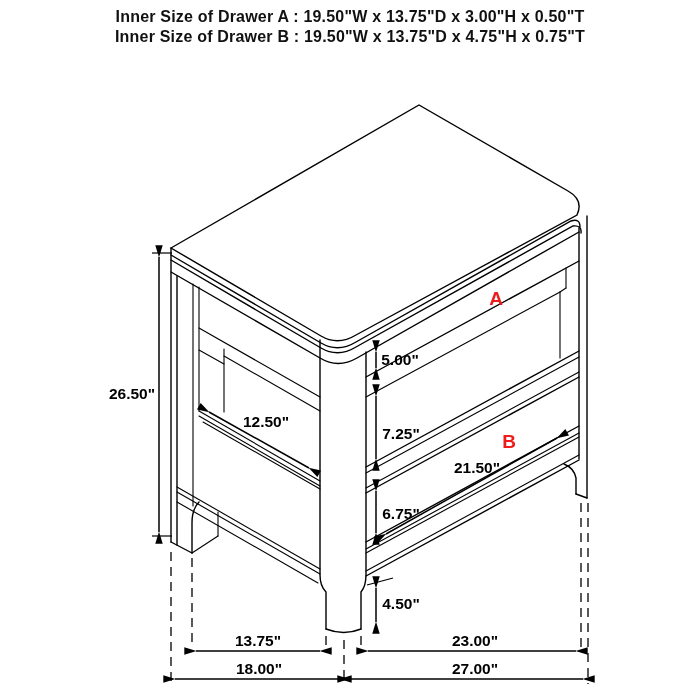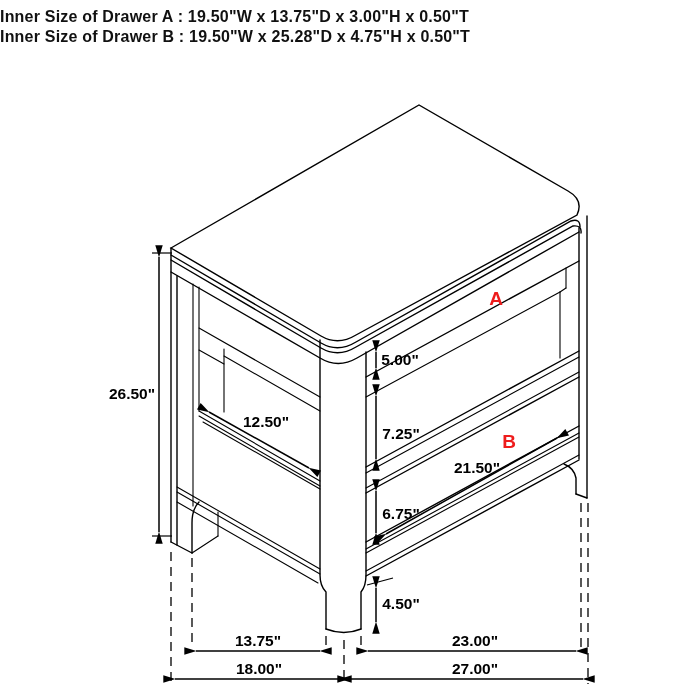--- a/index.html
+++ b/index.html
@@ -1,41 +1,41 @@
 <!DOCTYPE html>
 <html><head>
 <meta charset="utf-8">
 <style>
   html,body{margin:0;padding:0;background:#fff;}
   .canvas{
     position:relative;width:700px;height:700px;background:#ffffff;
     font-family:"Liberation Sans",sans-serif;overflow:hidden;
   }
   .hdr{
-    position:absolute;top:7px;left:0;width:700px;
+    position:absolute;top:7px;left:0;width:700px;text-align:center;
     font-size:16px;font-weight:bold;color:#111;line-height:20px;
     letter-spacing:0.2px;
   }
   svg{position:absolute;left:0;top:0;}
   .s  {stroke:#000;stroke-width:1.4;fill:none;stroke-linecap:round;}
   .si {stroke:#000;stroke-width:1.1;fill:none;stroke-linecap:round;}
   .dash{stroke:#000;stroke-width:1.3;fill:none;stroke-dasharray:9 6;}
   .dim{stroke:#000;stroke-width:1.5;fill:none;}
   .tick{stroke:#000;stroke-width:1.2;fill:none;}
   text.dlab{font-family:"Liberation Sans",sans-serif;font-size:15.5px;font-weight:bold;fill:#000;text-anchor:middle;}
   text.rlab{font-family:"Liberation Sans",sans-serif;font-size:19px;font-weight:bold;text-anchor:middle;}
 </style>
 </head>
 <body>
 
 <div class="canvas">
 
   <div class="hdr">
     <div>Inner Size of Drawer A : 19.50"W x 13.75"D x 3.00"H x 0.50"T</div>
-    <div>Inner Size of Drawer B : 19.50"W x 25.28"D x 4.75"H x 0.50"T</div>
+    <div>Inner Size of Drawer B : 19.50"W x 13.75"D x 4.75"H x 0.75"T</div>
   </div>
 
   <svg width="700" height="700" viewBox="0 0 700 700">
     <defs>
       <marker id="ah" viewBox="-1 -5 15 10" refX="0.5" refY="0" markerWidth="14" markerHeight="10" markerUnits="userSpaceOnUse" orient="auto-start-reverse">
         <path d="M0,0 L13,4 L13,-4 Z" fill="#000"></path>
       </marker>
     </defs>
 
     <g>

